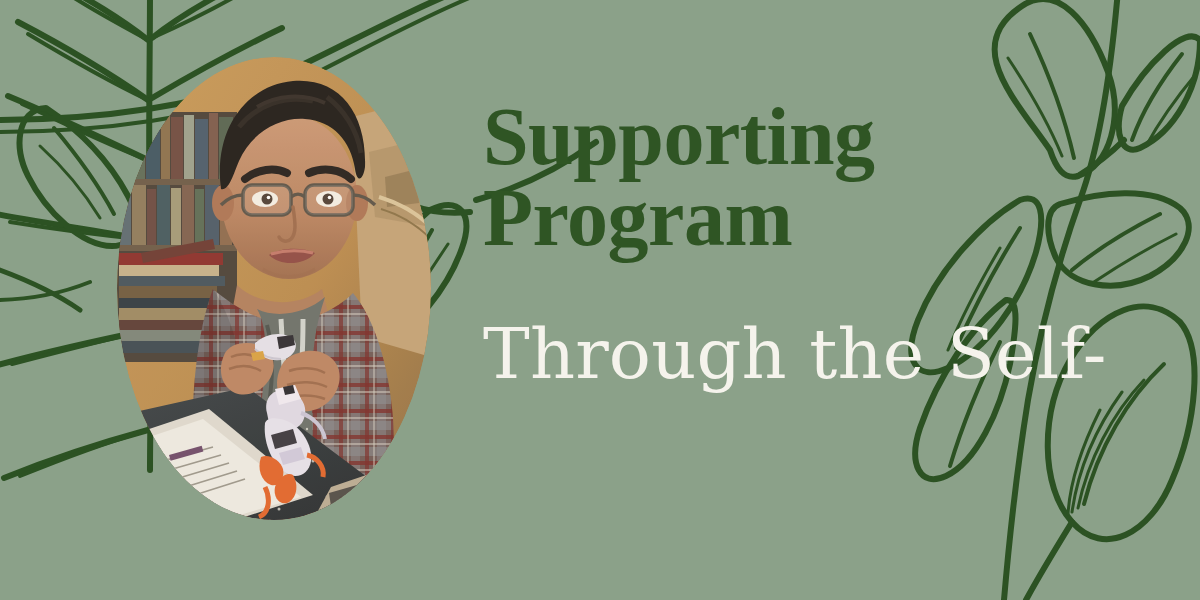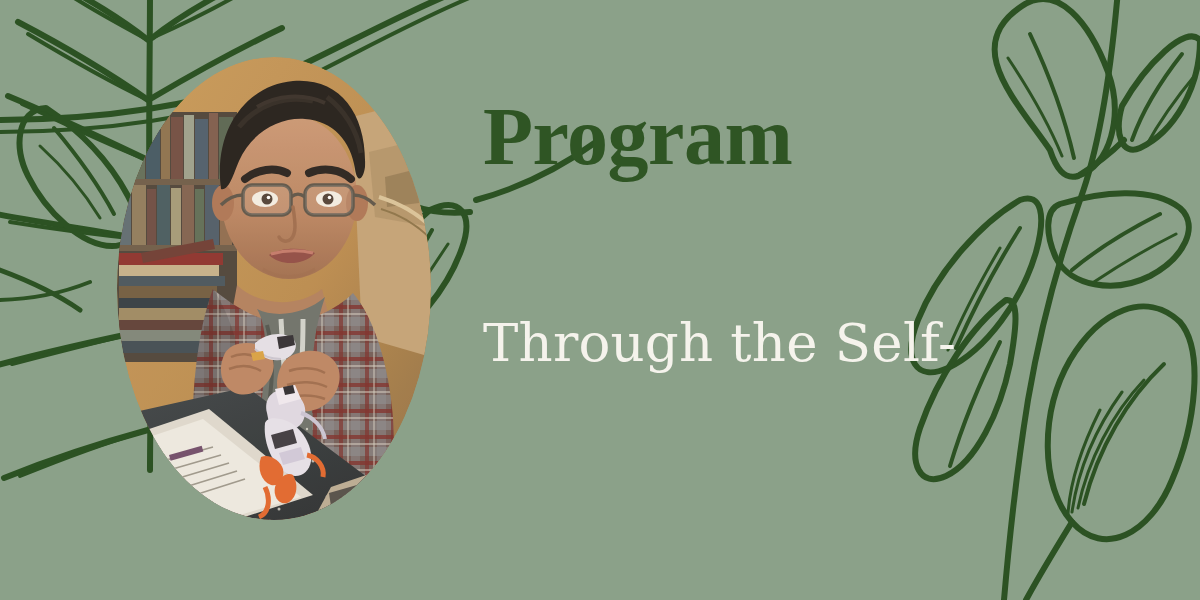--- a/index.html
+++ b/index.html
@@ -59,21 +59,21 @@
     position: absolute;
     left: 483px;
     top: 308px;
     width: 620px;
     z-index: 6;
   }
   .subtitle-line {
     color: #f5f3ec;
     font-family: "DejaVu Serif", serif;
     font-weight: 400;
-    font-size: 53px;
+    font-size: 70px;
     line-height: 1.32;
     letter-spacing: 0.2px;
     white-space: nowrap;
   }
 </style>
 </head>
 <body>
 
 <div id="canvas">
 
@@ -407,20 +407,21 @@
         <path d="M214 430 L314 396 L314 463 L196 463 Z" fill="#b9ab94"></path>
         <path d="M222 440 L314 410 L314 428 L236 452 Z" fill="#8f8370" opacity="0.7"></path>
         <path d="M212 436 L240 428 L252 463 L216 463 Z" fill="#3c3b39" opacity="0.85"></path>
 
         <ellipse cx="157" cy="231.5" rx="157" ry="231.5" fill="#ffd9a0" opacity="0.07"></ellipse>
       </g>
     </svg>
   </div>
 
   <div id="headline-block">
+    <div class="headline-line">Supporting</div>
     <div class="headline-line">Program</div>
   </div>
 
   <div id="subtitle-block">
     <div class="subtitle-line">Through the Self-</div>
   </div>
 
 </div>
 
 </body></html>

